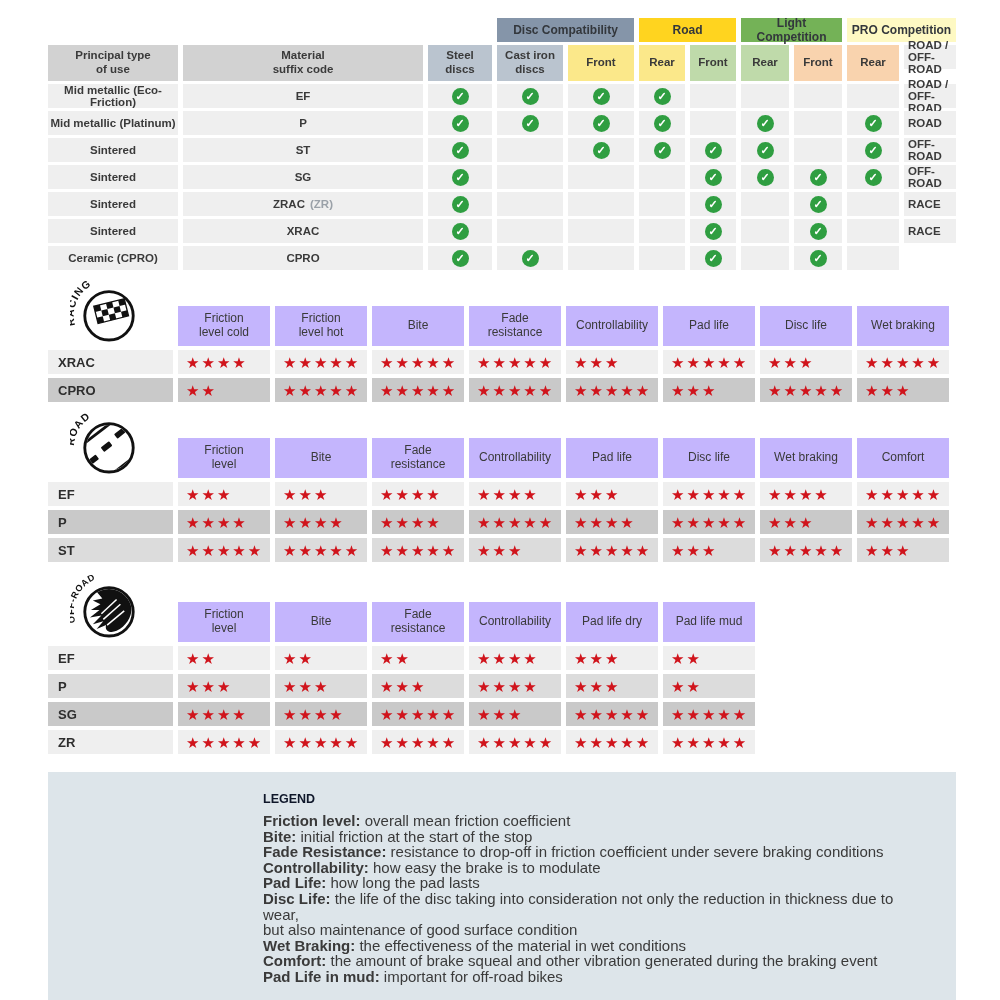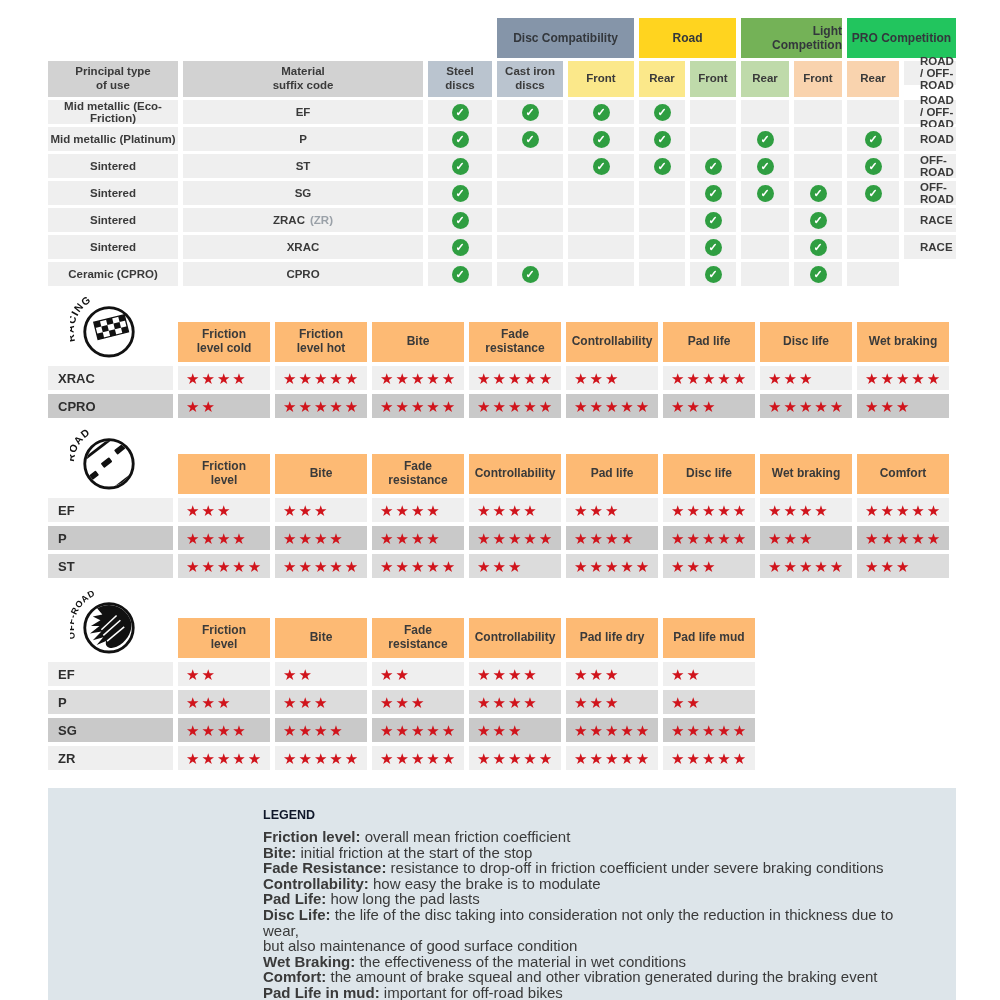--- a/index.html
+++ b/index.html
@@ -8,38 +8,38 @@
   .page { width:908px; margin:18px 0 0 48px; }
 
   
   .compat { display:grid;
             grid-template-columns:130px 240px 64px 66px 66px 46px 46px 48px 48px 52px 52px;
             gap:3px 5px; }
   .cell { display:flex; align-items:center; justify-content:center; text-align:center;
           white-space:pre-line; }
   .spacer3 { grid-column:span 3; background:transparent; }
   .span2 { grid-column:span 2; }
-  .group-hd { height:40px; font-weight:bold; font-size:12px; color:#33373c;text-align:right; }
+  .group-hd { height:24px; font-weight:bold; font-size:12px; color:#33373c; }
   .colhd { background:#d2d2d2; min-height:36px; font-weight:bold; font-size:11.5px;
            line-height:1.18; padding:3px 2px; }
   .datacell { background:#efefef; height:24px; font-weight:bold; font-size:11.5px; }
-  .use-cell { justify-content:flex-start; padding-left:16px; text-align:left; }
+  .use-cell { justify-content:flex-start; padding-left:4px; text-align:left; }
   .code-note { color:#9aa1a8; margin-left:5px; }
   .check-badge { width:17px; height:17px; border-radius:50%; background:#2f9e41;
                  color:#ffffff; font-size:11px; font-weight:bold;
                  display:inline-flex; align-items:center; justify-content:center; }
 
   
   .section { position:relative; }
   .sec-racing { margin-top:36px; }
   .sec-road { margin-top:36px; }
   .sec-offroad { margin-top:40px; }
   .rgrid { display:grid; gap:4px 5px; }
   .rhead-spacer { background:transparent; height:40px; }
-  .rhead { background:#fdba74; height:40px; font-weight:bold; font-size:12px;
+  .rhead { background:#c4b5fd; height:40px; font-weight:normal; font-size:12px;
            line-height:1.15; padding:2px 4px; }
   .rlabel { justify-content:flex-start; padding-left:10px; height:24px;
             font-weight:bold; font-size:13px; color:#2e2e2e; }
   .stars { justify-content:flex-start; padding-left:8px; height:24px;
            color:#d0141c; font-size:15px; letter-spacing:2px; line-height:1; }
   .light { background:#efefef; }
   .mid   { background:#dcdcdc; }
   .dark  { background:#c9c9c9; }
 
   .sec-icon { position:absolute; left:22px; top:-32px; width:78px; height:76px; }
@@ -55,21 +55,21 @@
 </head>
 <body>
 
 <div class="page">
 
   <div class="compat">
       <div class="cell spacer3"></div>
       <div class="cell group-hd span2" style="background: rgb(133, 149, 169);">Disc Compatibility</div>
       <div class="cell group-hd span2" style="background: rgb(255, 212, 31);">Road</div>
       <div class="cell group-hd span2" style="background: rgb(116, 178, 87);">Light Competition</div>
-      <div class="cell group-hd span2" style="background: #22c55e;">PRO Competition</div>
+      <div class="cell group-hd span2" style="background: #fef9c3;">PRO Competition</div>
       <div class="cell colhd">Principal type
 of use</div>
       <div class="cell colhd">Material
 suffix code</div>
       <div class="cell colhd" style="background: rgb(186, 196, 207);">Steel
 discs</div>
       <div class="cell colhd" style="background: rgb(186, 196, 207);">Cast iron
 discs</div>
       <div class="cell colhd" style="background: rgb(251, 232, 138);">Front</div>
       <div class="cell colhd" style="background: rgb(251, 232, 138);">Rear</div>

